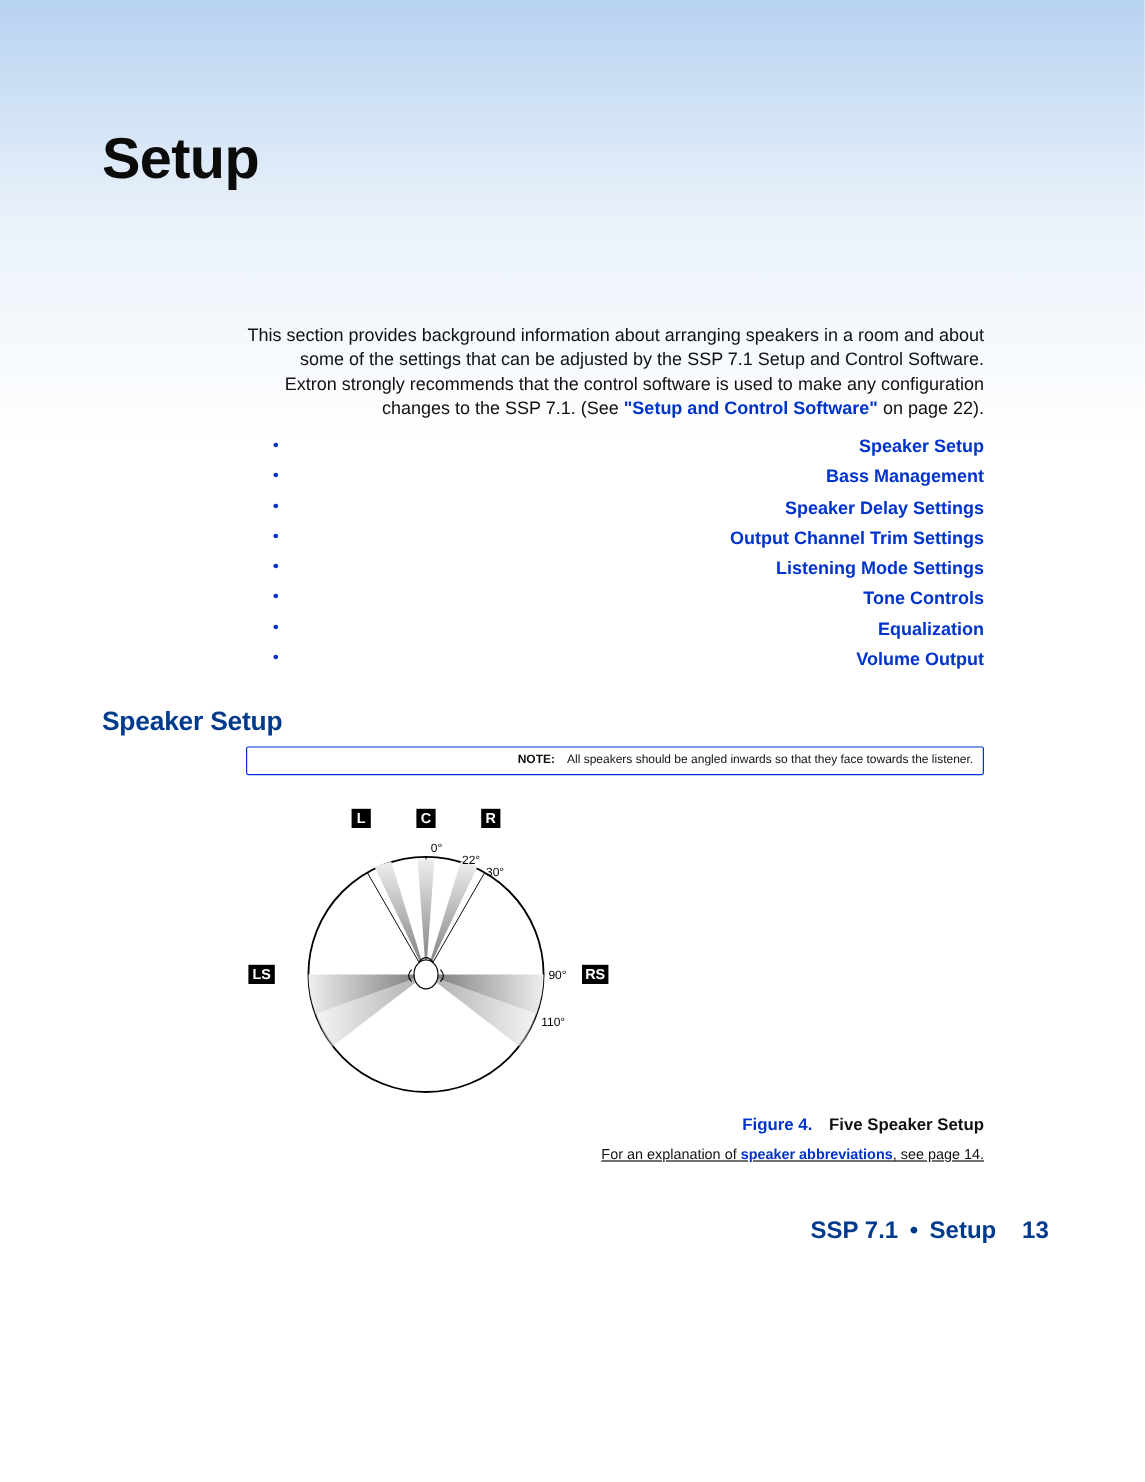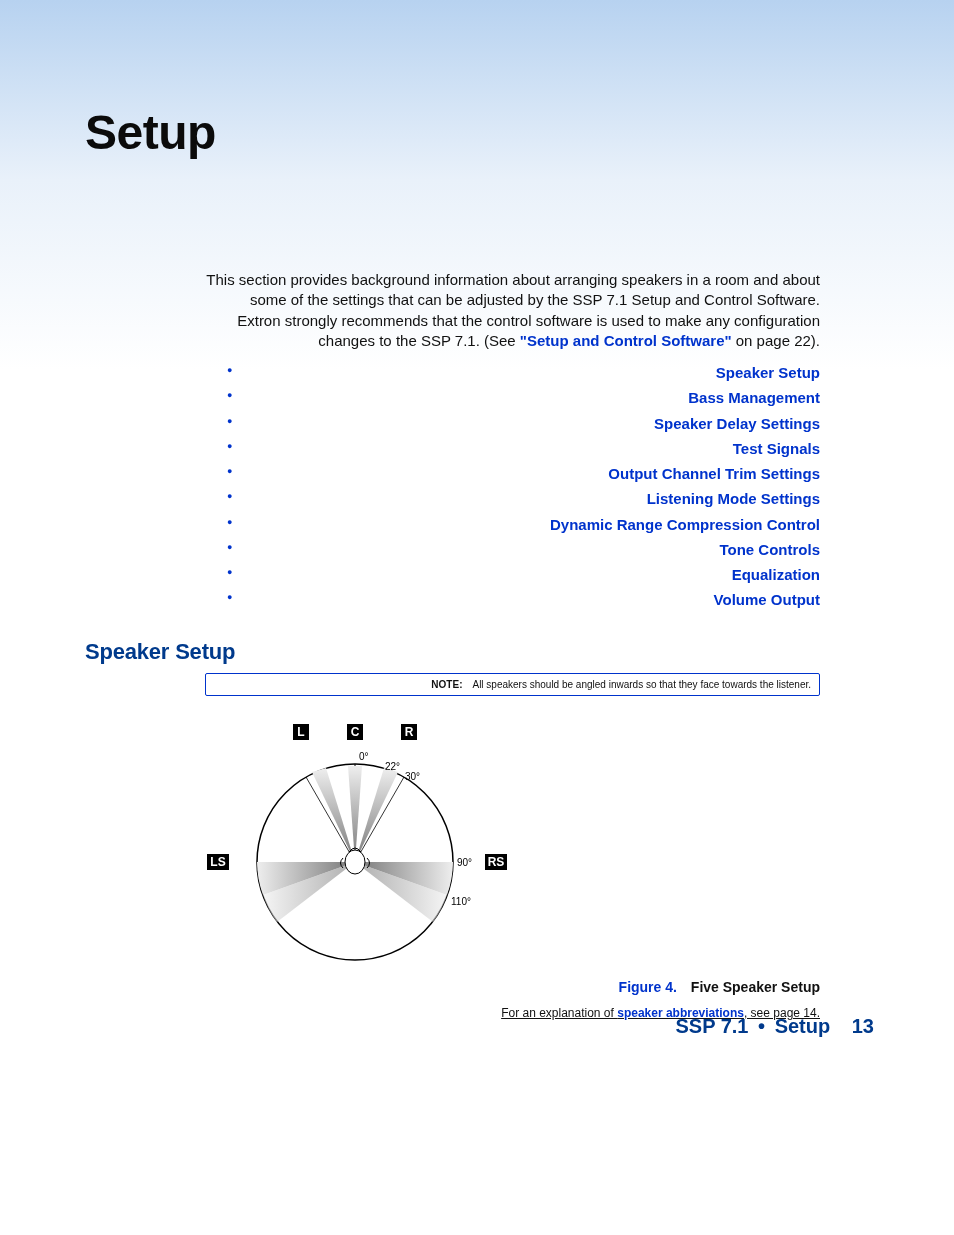--- a/index.html
+++ b/index.html
@@ -159,24 +159,22 @@
 
     <div class="body-block">
       <p class="intro-para">
         <span>This section provides background information about arranging speakers in a room and about some of the settings that can be adjusted by the SSP 7.1 Setup and Control Software. Extron strongly recommends that the control software is used to make any configuration changes to the SSP 7.1. (See </span><a href="#" class="xref">"Setup and Control Software"</a><span> on page 22).</span>
       </p>
 
       <ul class="xref-list">
         <li><a href="#">Speaker Setup</a></li>
         <li><a href="#">Bass Management</a></li>
         <li><a href="#">Speaker Delay Settings</a></li>
-        <li><a href="#">Test Signals</a></li>
         <li><a href="#">Output Channel Trim Settings</a></li>
         <li><a href="#">Listening Mode Settings</a></li>
-        <li><a href="#">Dynamic Range Compression Control</a></li>
         <li><a href="#">Tone Controls</a></li>
         <li><a href="#">Equalization</a></li>
         <li><a href="#">Volume Output</a></li>
       </ul>
     </div>
 
     <h2 class="section-title">Speaker Setup</h2>
 
     <div class="body-block">
 

